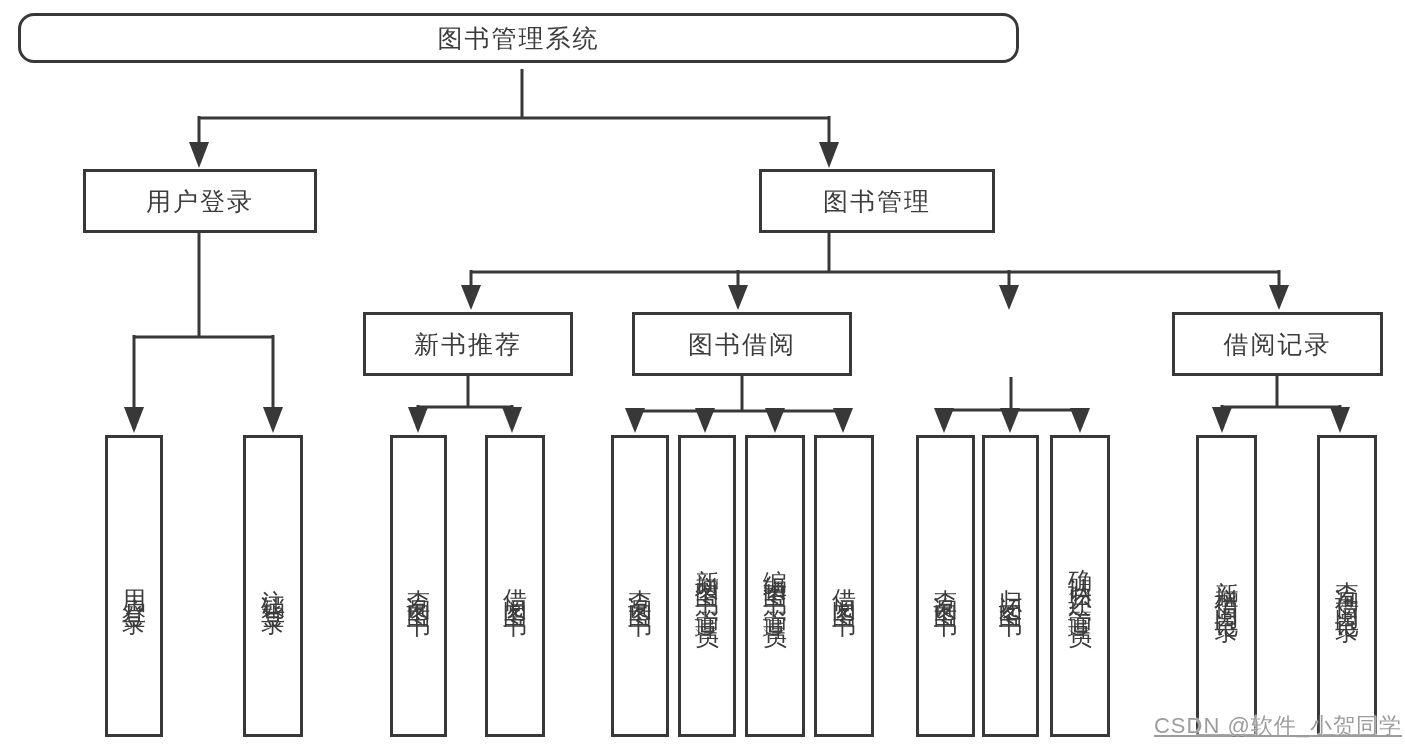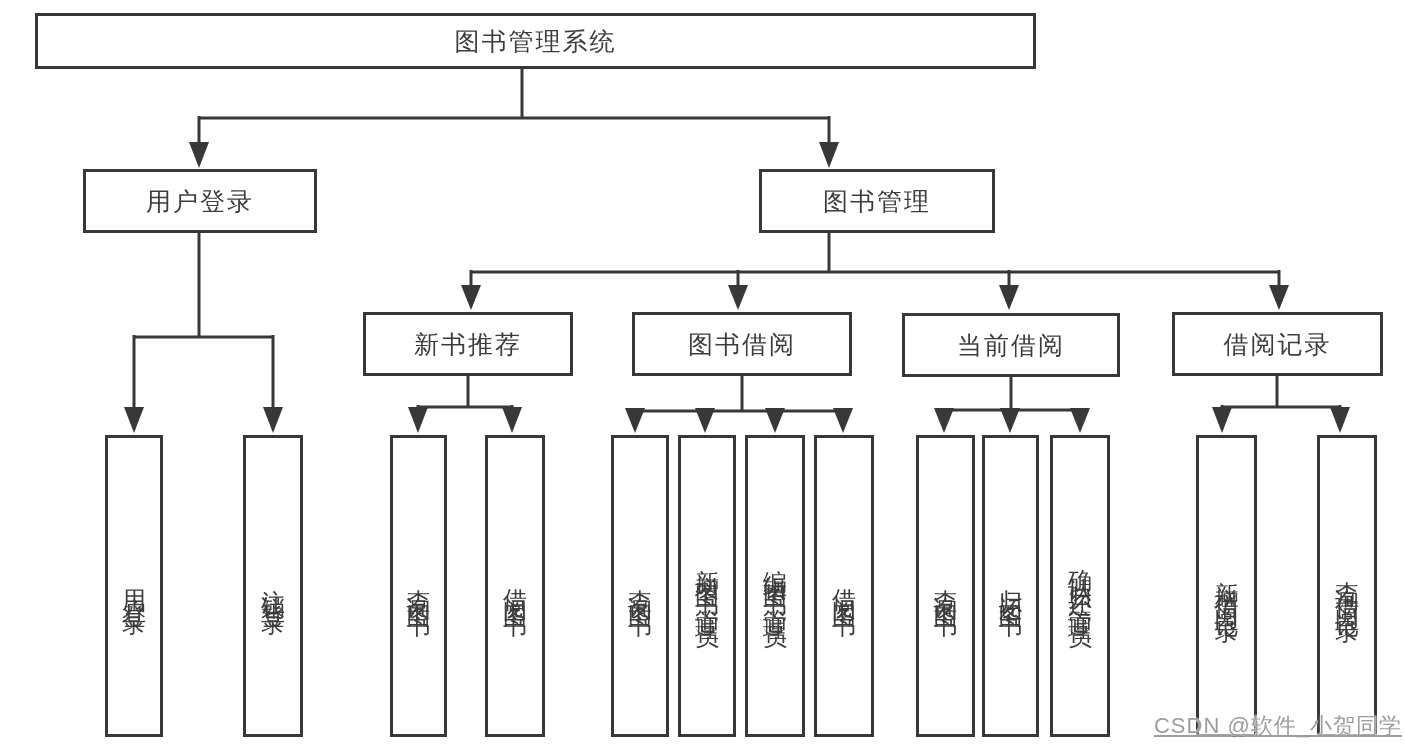--- a/index.html
+++ b/index.html
@@ -42,21 +42,21 @@
     display: flex;
     align-items: center;
     justify-content: center;
     writing-mode: vertical-rl;
     font-size: 24px;
     letter-spacing: 8px;
     color: #3c3c3c;
     line-height: 1;
   }
   
-  #n-root        { left: 35px;   top: 13px;  width: 1001px; height: 56px; }
+  #n-root        { left: 18px;   top: 13px;  width: 1001px; height: 50px; border-radius: 16px; }
   #n-user-login  { left: 83px;   top: 169px; width: 234px;  height: 64px; }
   #n-book-mgmt   { left: 711px;  top: 169px; width: 236px;  height: 64px; margin-left: 48px; }
   #n-new-rec     { left: 363px;  top: 312px; width: 210px;  height: 64px; }
   #n-book-borrow { left: 632px;  top: 312px; width: 220px;  height: 64px; }
   #n-current     { left: 902px;  top: 313px; width: 218px;  height: 64px; }
   #n-record      { left: 1172px; top: 312px; width: 211px;  height: 64px; }
   
   #t-ul-login    { left: 105px;  width: 58px; }
   #t-ul-logout   { left: 243px;  width: 60px; }
   #t-nr-query    { left: 390px;  width: 57px; }
@@ -131,21 +131,20 @@
     </g>
   </svg>
 
   <div class="hnode" id="n-root">图书管理系统</div>
 
   <div class="hnode" id="n-user-login">用户登录</div>
   <div class="hnode" id="n-book-mgmt">图书管理</div>
 
   <div class="hnode" id="n-book-borrow">图书借阅</div>
   <div class="hnode" id="n-new-rec">新书推荐</div>
-  <div class="hnode" id="n-current">当前借阅</div>
   <div class="hnode" id="n-record">借阅记录</div>
 
   <div class="vnode" id="t-ul-login">用户登录</div>
   <div class="vnode" id="t-ul-logout">注销登录</div>
 
   <div class="vnode" id="t-nr-query">查询图书</div>
   <div class="vnode" id="t-nr-borrow">借阅图书</div>
 
   <div class="vnode" id="t-bb-query">查询图书</div>
   <div class="vnode" id="t-bb-add">新增图书（管理员）</div>

